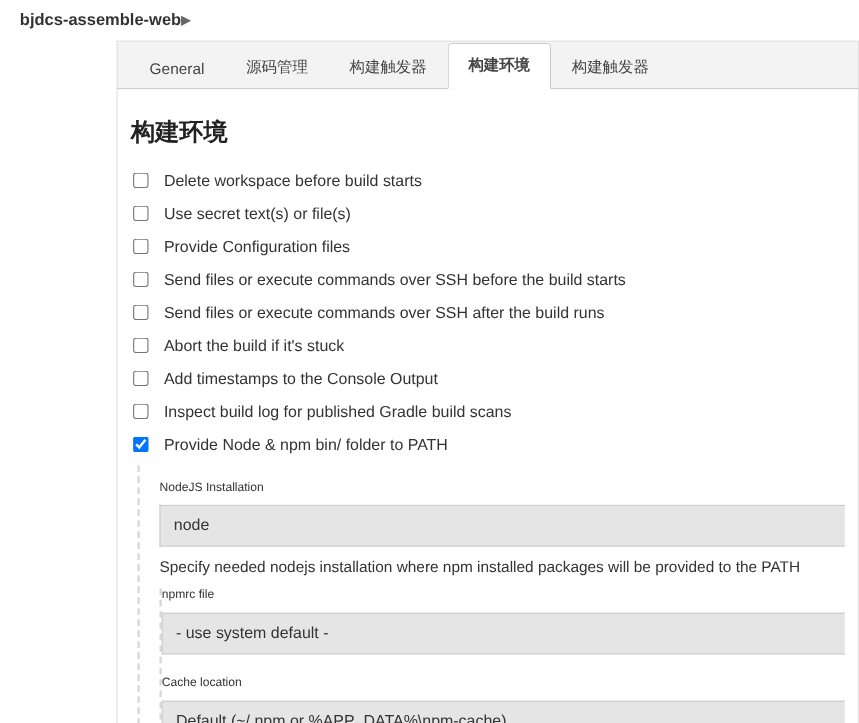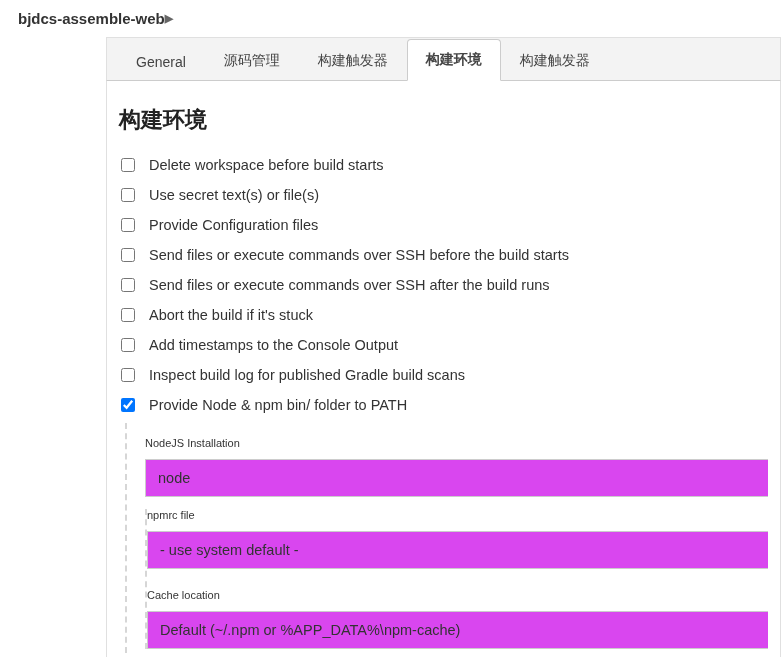--- a/index.html
+++ b/index.html
@@ -55,21 +55,20 @@
     padding: 24px 12px 20px 12px;
   }
   .section-title {
     font-size: 22px;
     font-weight: 700;
     margin-bottom: 18px;
     color: #222;
   }
   .check-row {
     display: flex;
-    align-items: center;
     gap: 14px;
     padding: 4px 0 4px 2px;
     margin-bottom: 6px;
   }
   .check-row input[type="checkbox"] {
     width: 14px;
     height: 14px;
   }
   .check-row label {
     font-size: 14.5px;
@@ -86,21 +85,21 @@
     margin: 10px 0 10px 0;
   }
   .text-input {
     width: 100%;
     height: 38px;
     border: 1px solid #ccc;
     border-right: none;
     padding: 0 12px;
     font-size: 14.5px;
     color: #333;
-    background: #d946ef;
+    background: #e5e5e5;
     outline: none;
   }
   .help-text {
     margin-top: 10px;
     font-size: 14px;
     color: #333;
   }
   .inner-dashed {
     margin-top: 12px;
     border-left: 2px dashed #d6d6d6;
@@ -160,20 +159,21 @@
     <label>Inspect build log for published Gradle build scans</label>
   </div>
   <div class="check-row">
     <input type="checkbox" checked="" style="">
     <label>Provide Node &amp; npm bin/ folder to PATH</label>
   </div>
 
   <div class="nested-block">
     <div class="field-label">NodeJS Installation</div>
     <input class="text-input" type="text" value="node" style="">
+    <div class="help-text">Specify needed nodejs installation where npm installed packages will be provided to the PATH</div>
 
     <div class="inner-dashed">
       <div class="field-label">npmrc file</div>
       <input class="text-input" type="text" value="- use system default -" style="">
 
       <div class="field-label" style="margin-top:20px">Cache location</div>
       <input class="text-input" type="text" value="Default (~/.npm or %APP_DATA%\npm-cache)" style="">
     </div>
   </div>
 

